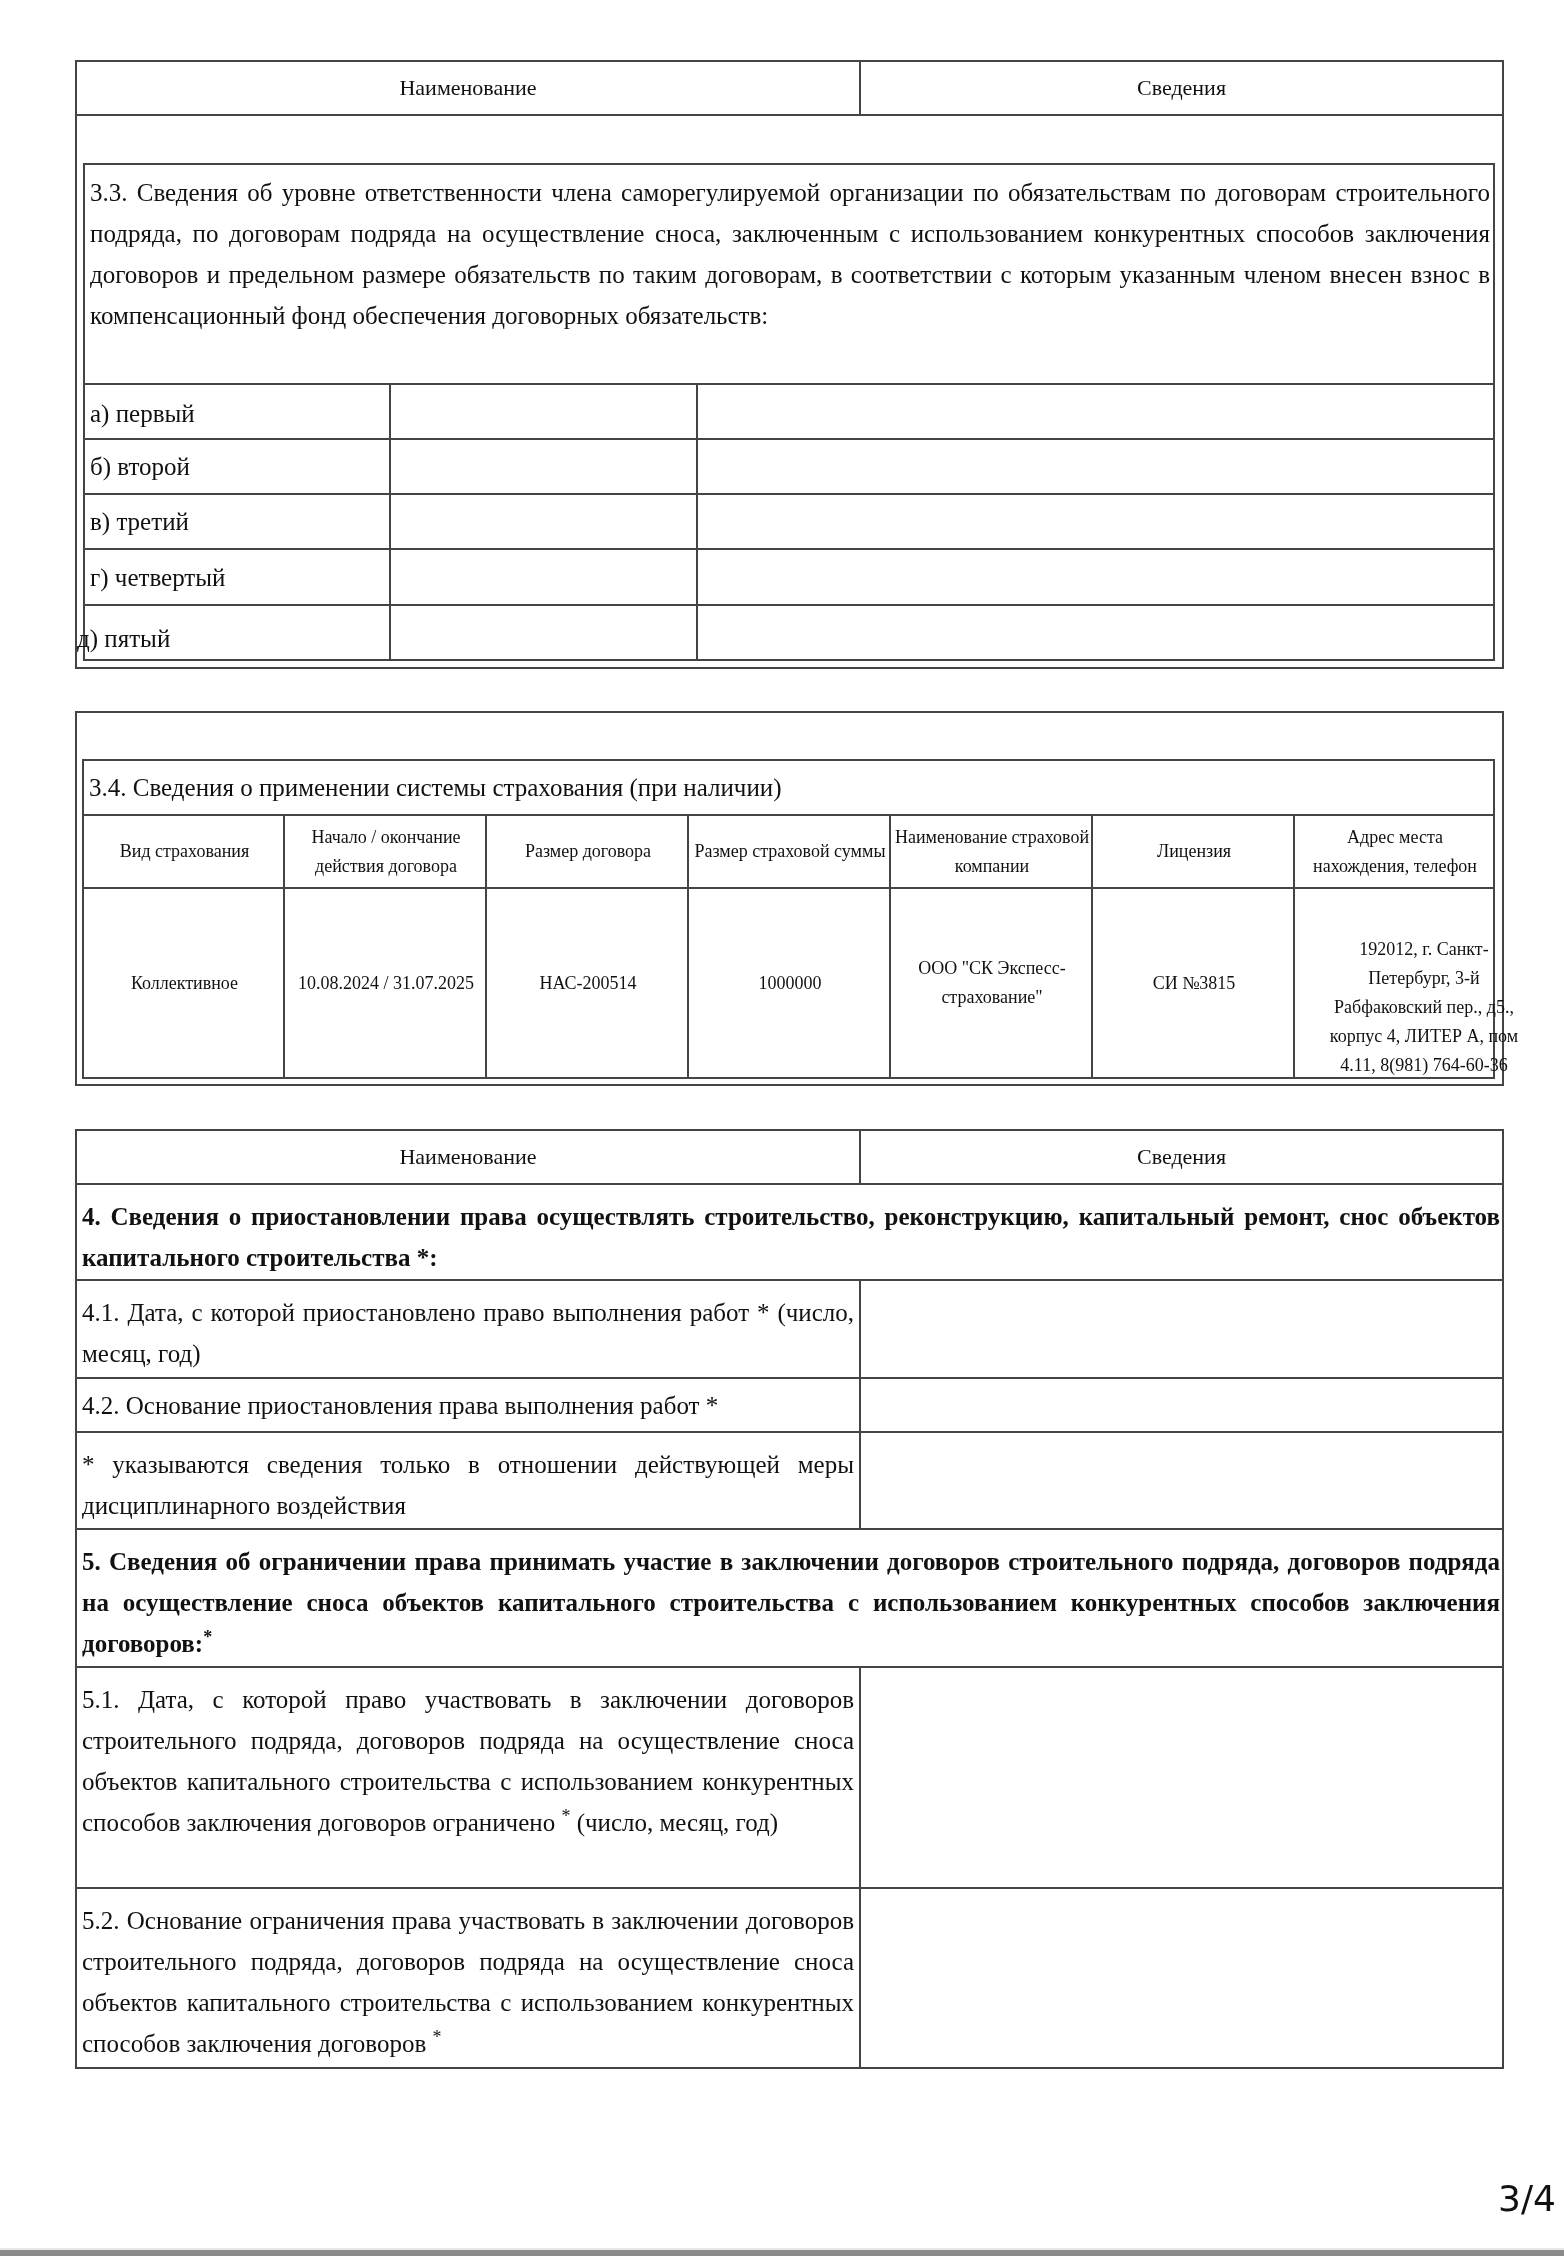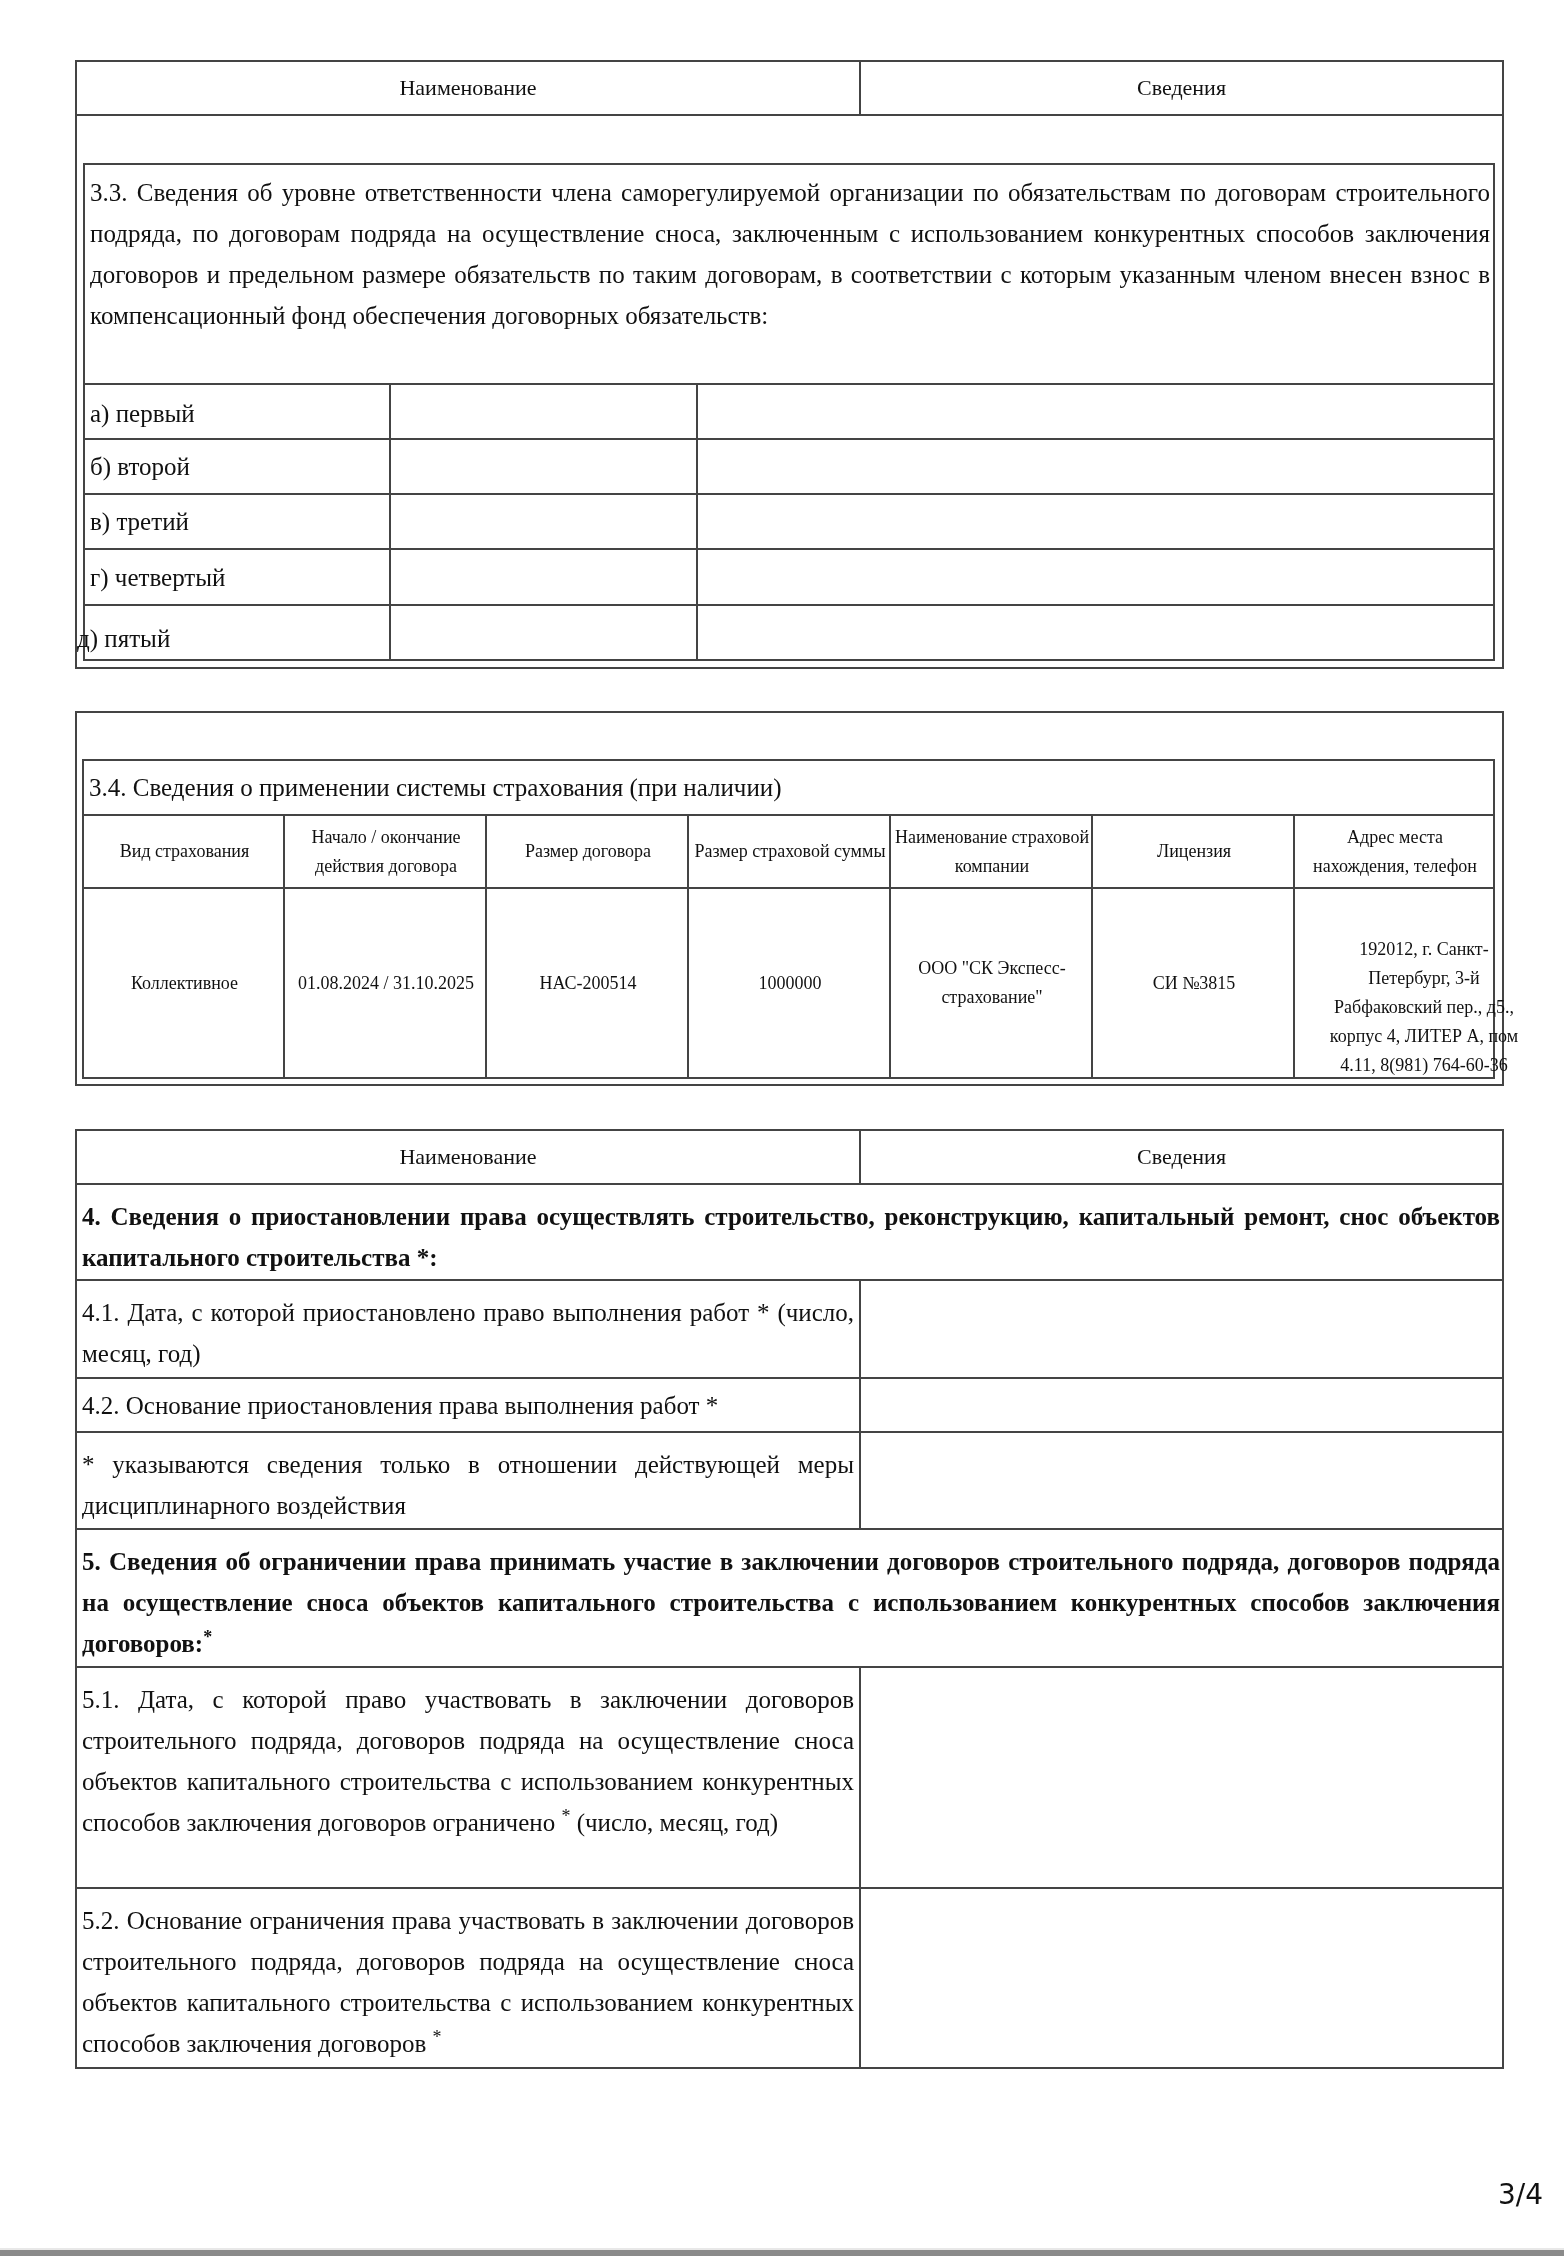--- a/index.html
+++ b/index.html
@@ -9,21 +9,21 @@
     .bx { border:2px solid #444; }
     .hl { position:absolute; height:0; border-top:2px solid #444; }
     .vl { position:absolute; width:0; border-left:2px solid #444; }
     .cell { position:absolute; box-sizing:border-box; display:flex; align-items:center; }
     .hdr { font-size:22px; justify-content:center; text-align:center; }
     .t25 { font-size:25px; line-height:41px; }
     .just { text-align:justify; text-align-last:left; }
     .bold { font-weight:bold; }
     .small { font-size:18px; line-height:29px; justify-content:center; text-align:center; }
     sup { font-size:18px; vertical-align:super; line-height:0; }
-    .pagenum { position:absolute; left:1498px; top:2178px; font-family:"DejaVu Sans","Liberation Sans",sans-serif; font-size:28px; }
+    .pagenum { position:absolute; left:1498px; top:2178px; font-family:"DejaVu Sans","Liberation Sans",sans-serif; font-size:36px; }
     .bottombar { position:absolute; left:0; top:2248px; width:1564px; height:8px; background:#8a8a8a; border-top:2px solid #e8e8e8; }
   </style>
 </head>
 <body>
 
 <div class="abs bx" style="left:75px;top:60px;width:1429px;height:609px;"></div>
 <div class="hl" style="left:75px;top:114px;width:1429px;"></div>
 <div class="vl" style="left:859px;top:60px;height:56px;"></div>
 <div class="cell hdr" style="left:77px;top:62px;width:782px;height:52px;">Наименование</div>
 <div class="cell hdr" style="left:861px;top:62px;width:641px;height:52px;">Сведения</div>
@@ -63,21 +63,21 @@
 
 <div class="cell small" style="left:86px;top:816px;width:197px;height:71px;text-align:right;">Вид страхования</div>
 <div class="cell small" style="left:287px;top:816px;width:198px;height:71px;">Начало / окончание действия договора</div>
 <div class="cell small" style="left:489px;top:816px;width:198px;height:71px;">Размер договора</div>
 <div class="cell small" style="left:691px;top:816px;width:198px;height:71px;">Размер страховой суммы</div>
 <div class="cell small" style="left:893px;top:816px;width:198px;height:71px;">Наименование страховой компании</div>
 <div class="cell small" style="left:1095px;top:816px;width:198px;height:71px;">Лицензия</div>
 <div class="cell small" style="left:1297px;top:816px;width:196px;height:71px;">Адрес места нахождения, телефон</div>
 
 <div class="cell small" style="left:86px;top:889px;width:197px;height:188px;">Коллективное</div>
-<div class="cell small" style="left:297px;top:889px;width:178px;height:188px;">01.08.2024 / 31.10.2025</div>
+<div class="cell small" style="left:297px;top:889px;width:178px;height:188px;">10.08.2024 / 31.07.2025</div>
 <div class="cell small" style="left:489px;top:889px;width:198px;height:188px;">НАС-200514</div>
 <div class="cell small" style="left:691px;top:889px;width:198px;height:188px;">1000000</div>
 <div class="cell small" style="left:898px;top:889px;width:188px;height:188px;">ООО "СК Экспесс-страхование"</div>
 <div class="cell small" style="left:1095px;top:889px;width:198px;height:188px;">СИ №3815</div>
 <div class="cell small" style="left:1299px;top:889px;width:192px;height:236px;margin-left:29px;">192012, г. Санкт-Петербург, 3-й Рабфаковский пер., д5., корпус 4, ЛИТЕР А, пом 4.11, 8(981) 764-60-36</div>
 
 <div class="abs bx" style="left:75px;top:1129px;width:1429px;height:940px;"></div>
 <div class="hl" style="left:75px;top:1183px;width:1429px;"></div>
 <div class="cell hdr" style="left:77px;top:1131px;width:782px;height:52px;">Наименование</div>
 <div class="cell hdr" style="left:861px;top:1131px;width:641px;height:52px;">Сведения</div>

